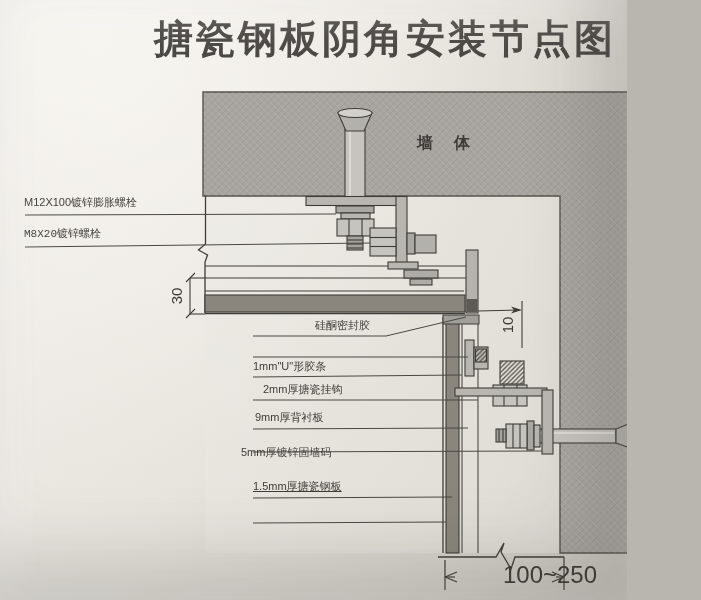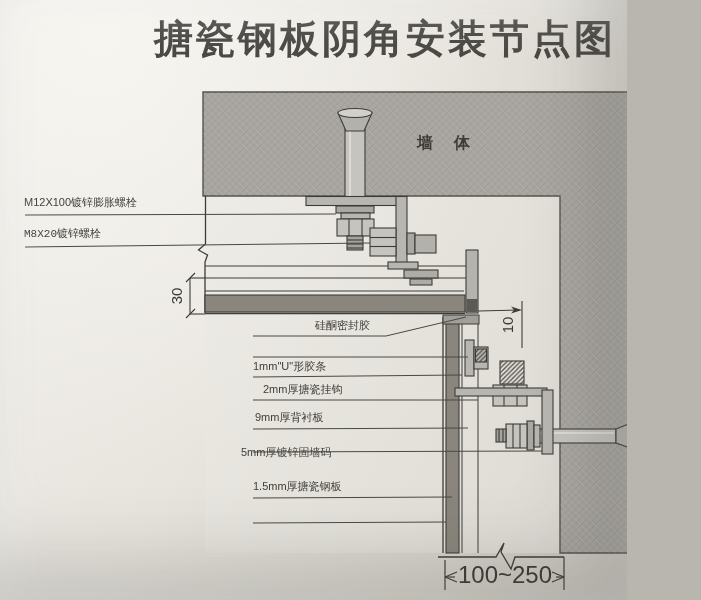--- a/index.html
+++ b/index.html
@@ -16,21 +16,21 @@
   }
   svg{position:absolute;left:0;top:0;}
   .lbl{position:absolute;white-space:nowrap;line-height:1.1;}
   .title{
     left:385px;top:18px;transform:translateX(-50%);
     font-size:39px;font-weight:700;letter-spacing:3px;color:#4b4945;
   }
   .wall-lbl{left:417px;top:134px;font-size:16px;font-weight:600;letter-spacing:21px;color:#3d3b37;}
   .callout{font-size:11px;color:#3f3d39;}
   .dim-rot{position:absolute;font-size:15px;color:#3b3935;transform:translate(-50%,-50%) rotate(-90deg);white-space:nowrap;}
-  .dim-h{position:absolute;font-size:24px;font-weight:500;color:#3b3935;text-align:center;}
+  .dim-h{position:absolute;font-size:24px;font-weight:500;color:#3b3935;text-align:center;padding-left:45px;}
 </style>
 </head>
 <body>
 
 <div class="photo">
 
   <svg width="701" height="600" viewBox="0 0 701 600">
     <defs>
       <pattern id="wallTex" width="7" height="7" patternUnits="userSpaceOnUse">
         <path d="M0,7 L7,0 M-1,1 L1,-1 M6,8 L8,6" stroke="rgba(88,86,80,0.13)" stroke-width="1"></path>
@@ -162,19 +162,19 @@
   <div class="lbl wall-lbl">墙体</div>
 
   <div class="lbl callout" style="left:24px;top:196px;">M12X100镀锌膨胀螺栓</div>
   <div class="lbl callout" style="left:24px;top:228px;font-family:Liberation Mono, monospace;">M8X20镀锌螺栓</div>
 
   <div class="lbl callout" style="left:267px;top:319px;margin-left:48px;">硅酮密封胶</div>
   <div class="lbl callout" style="left:253px;top:360px;">1mm"U"形胶条</div>
   <div class="lbl callout" style="left:263px;top:383px;">2mm厚搪瓷挂钩</div>
   <div class="lbl callout" style="left:255px;top:411px;">9mm厚背衬板</div>
   <div class="lbl callout" style="left:241px;top:434px;margin-top:12px;">5mm厚镀锌固墙码</div>
-  <div class="lbl callout" style="left:253px;top:480px;">1.5mm厚搪瓷钢板</div>
+  <div class="lbl callout" style="left:253px;top:480px;text-decoration:underline;">1.5mm厚搪瓷钢板</div>
 
   <div class="dim-rot" style="left:176px;top:296px;">30</div>
   <div class="dim-rot" style="left:507px;top:325px;">10</div>
   <div class="dim-h" style="left:444px;top:561px;width:122px;">100~250</div>
 
 </div>
 
 </body></html>

